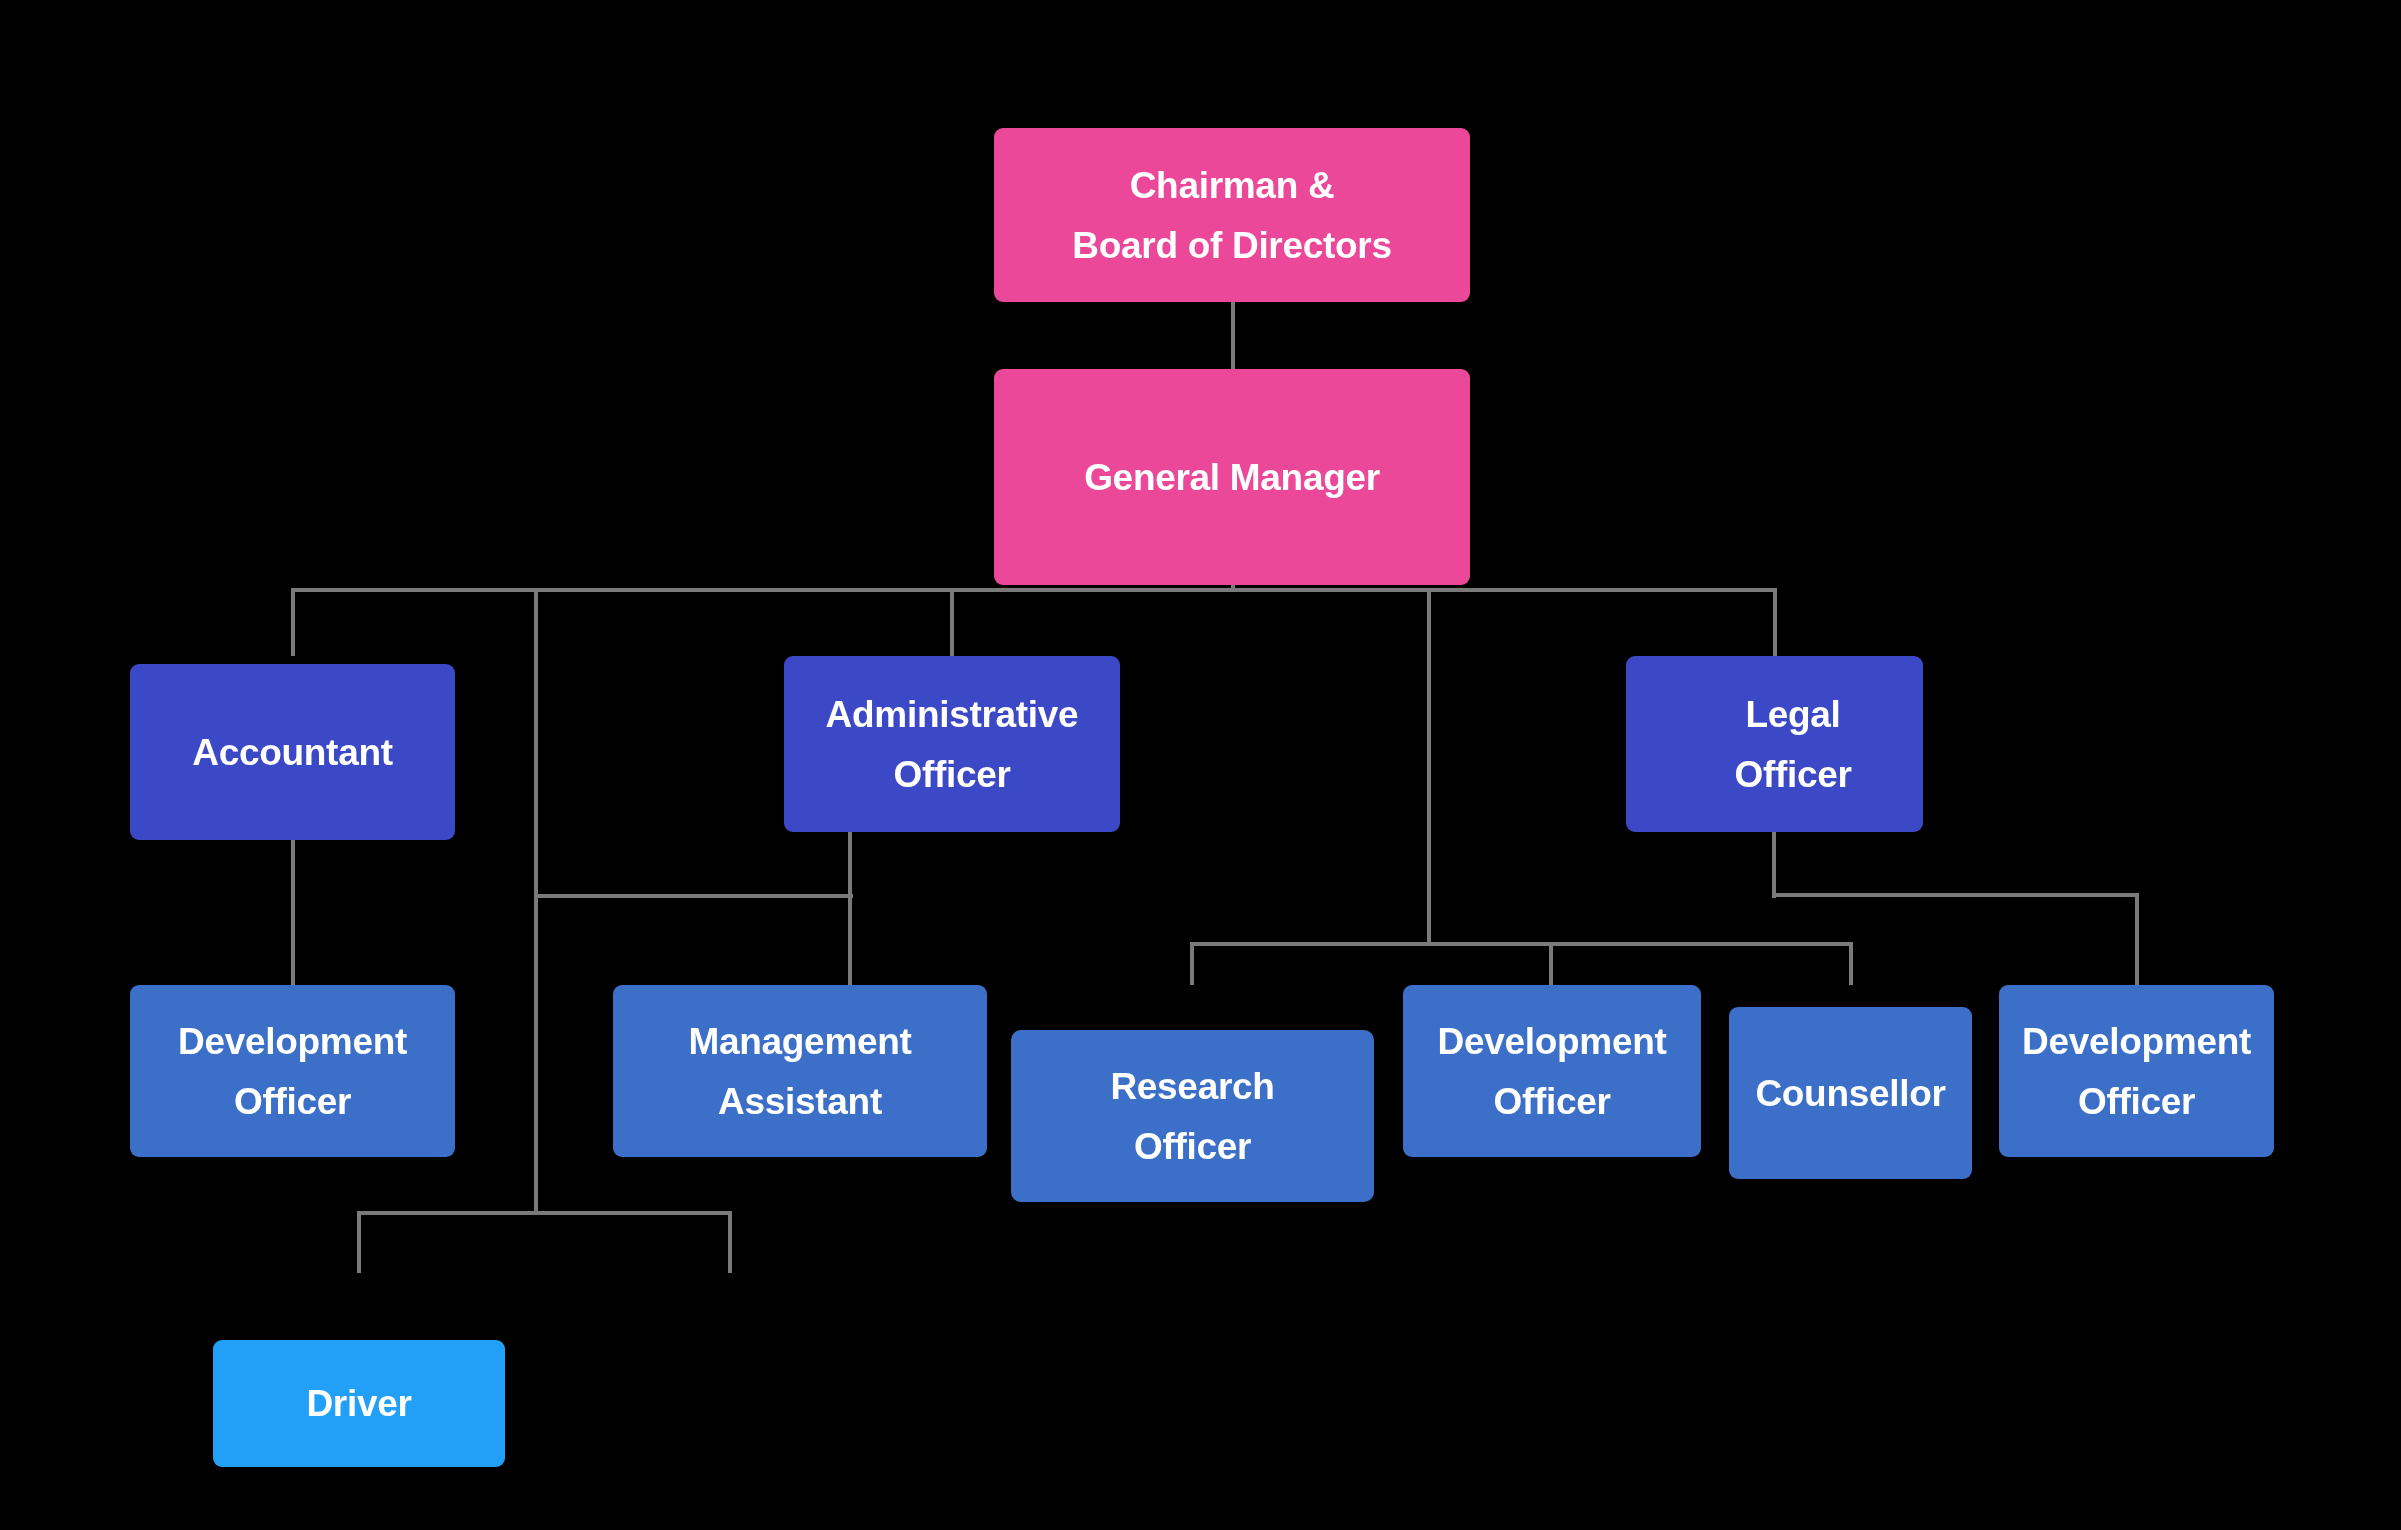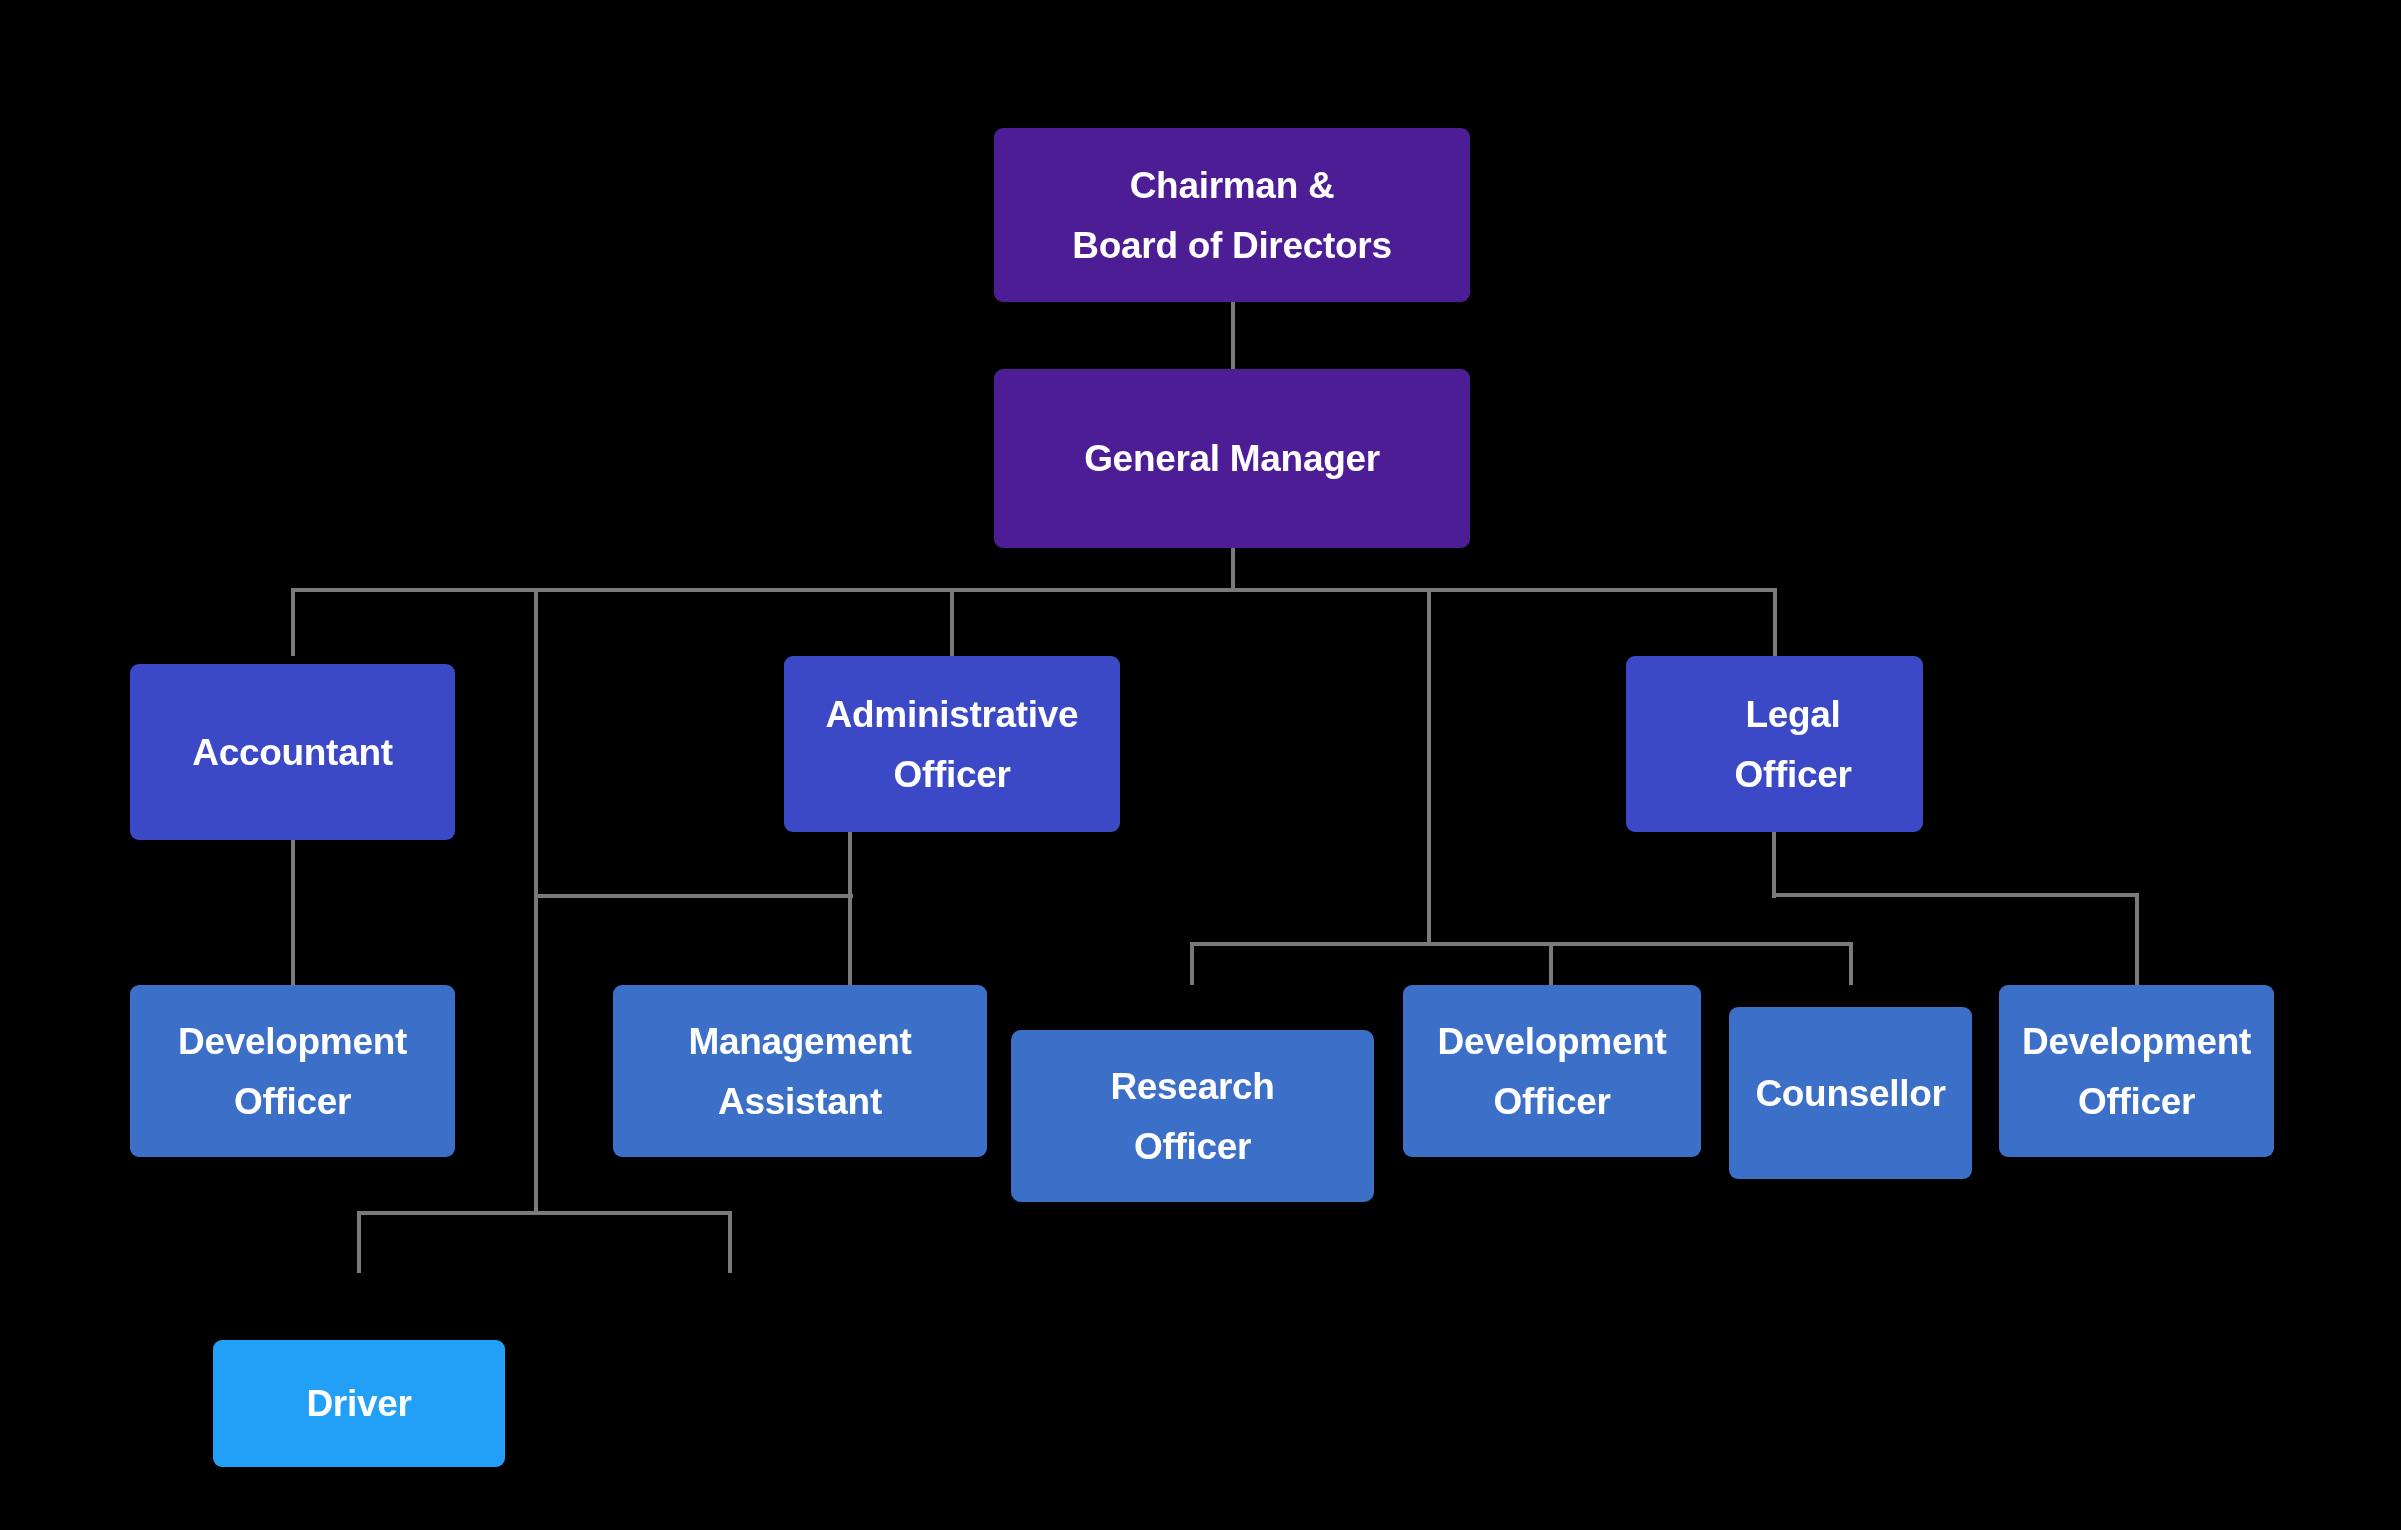--- a/index.html
+++ b/index.html
@@ -28,21 +28,21 @@
     font-size: 37px;
     letter-spacing: -0.3px;
     text-align: center;
     box-sizing: border-box;
   }
   .node .line {
     display: block;
     line-height: 1;
     white-space: nowrap;
   }
-  .lvl1 { background: #4c1d95; }
+  .lvl1 { background: #ec4899; }
   .lvl2 { background: #3C49C6; }
   .lvl3 { background: #3C6FC7; }
   .lvl4 { background: #22A0F8; }
   .hline, .vline {
     position: absolute;
     background: #7A7A7A;
   }
   .hline { height: 4px; }
   .vline { width: 4px; }
 </style>
@@ -72,21 +72,21 @@
   <div class="vline" style="left:357px;  top:1211px; height:62px;"></div>
   <div class="vline" style="left:728px; top:1211px; height:62px;"></div>
 
   <div class="vline" style="left:291px;  top:832px; height:153px;"></div>
 
   <div class="node lvl1" style="left:994px; top:128px; width:476px; height:174px;">
     <span class="line">Chairman &amp;</span>
     <span class="line">Board of Directors</span>
   </div>
 
-  <div class="node lvl1" style="left:994px; top:369px; width:476px; height:179px;">
+  <div class="node lvl1" style="left:994px; top:369px; width:476px; height:216px;">
     <span class="line">General Manager</span>
   </div>
 
   <div class="node lvl2" style="left:130px; top:656px; width:325px; height:176px;margin-top:8px;">
     <span class="line">Accountant</span>
   </div>
 
   <div class="node lvl2" style="left:784px; top:656px; width:336px; height:176px;justify-content:center;">
     <span class="line">Administrative</span>
     <span class="line">Officer</span>

